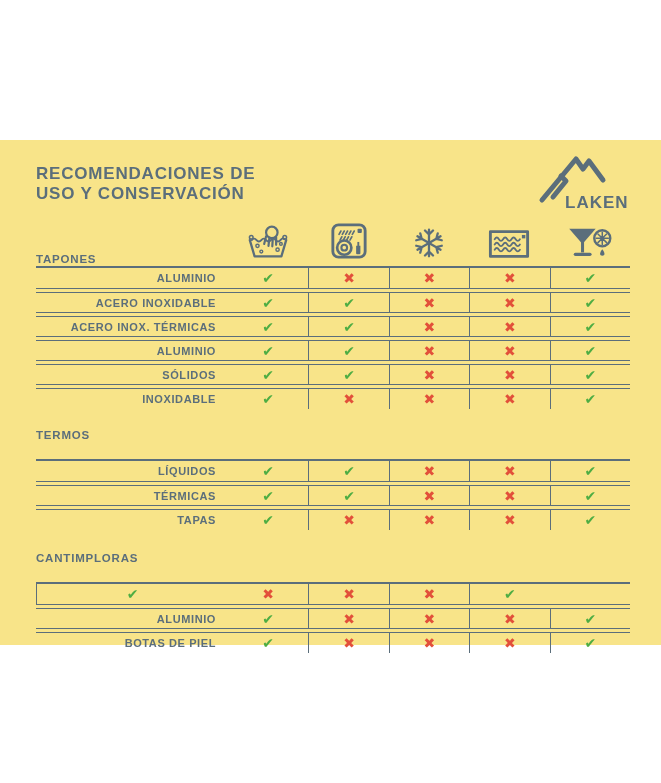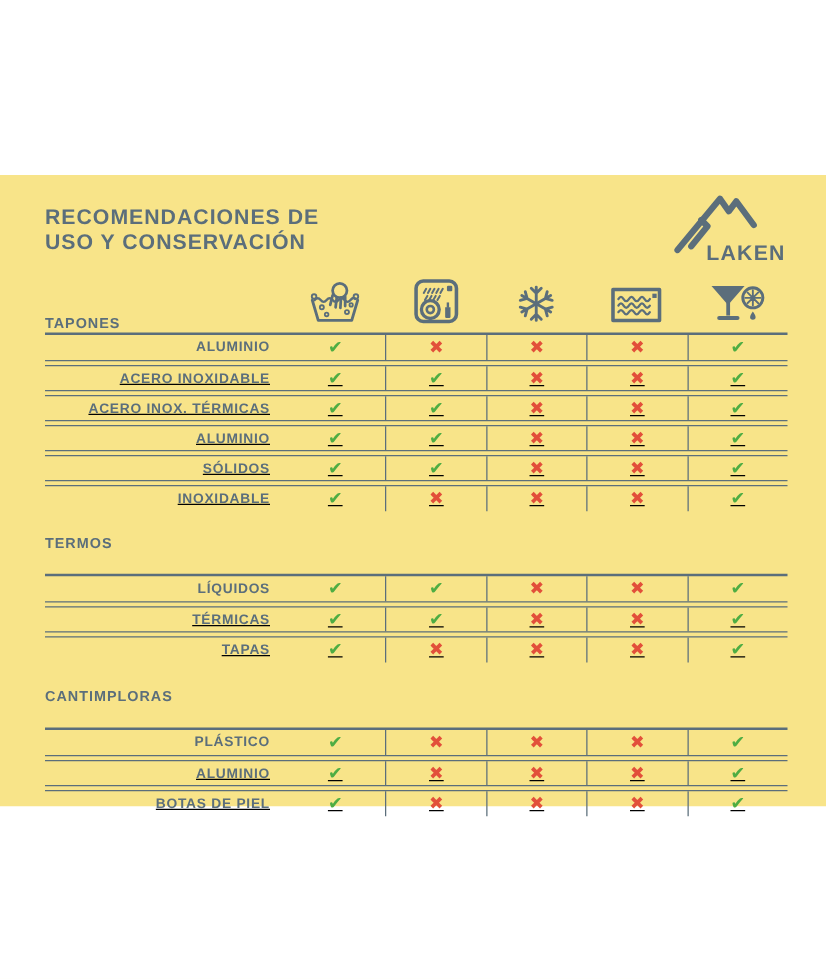--- a/index.html
+++ b/index.html
@@ -29,21 +29,21 @@
   .section-title{font-size:11.5px;font-weight:bold;color:var(--slate);letter-spacing:.8px;padding-bottom:4px;text-align:left;}
 
   
   .sec-hdr{border-bottom:2px solid var(--slate);width:594px;padding-bottom:16px;}
   .sec-hdr.termos{margin-top:16px;}
   .sec-hdr.cantimploras{margin-top:18px;}
 
   
   .rows{width:594px;}
   .row{height:21px;align-items:center;border-top:1.5px solid var(--slate);border-bottom:1.5px solid var(--slate);}
-  .row + .row{margin-top:3px;text-decoration:underline;}
+  .row + .row{margin-top:3px;}
   .rows .row:first-child{border-top:none;}
   .rows .row:last-child{border-bottom:none;}
   .cell.label{font-size:11px;font-weight:bold;color:var(--slate);letter-spacing:.6px;text-align:right;padding-right:12px;white-space:nowrap;}
   .cell.mark{height:100%;display:flex;align-items:center;justify-content:center;border-left:1.5px solid var(--slate);}
   .row .cell.mark:nth-child(2){border-left:none;}
   .check,.cross{font-family:"DejaVu Sans",sans-serif;font-size:14px;font-weight:bold;line-height:1;}
   .check{color:var(--green);}
   .cross{color:var(--red);}
 
   svg .st{stroke:var(--slate);fill:none;stroke-linecap:round;stroke-linejoin:round;}
@@ -310,21 +310,20 @@
             <span class="check">✔</span>
           </div>
   </div>
 </div>
 
     <div class="sec-hdr cantimploras">
       <span class="section-title">CANTIMPLORAS</span>
     </div>
     <div class="rows">
   <div class="grid row">
-    <div class="cell label">PLÁSTICO</div>
     <div class="cell mark">
             <span class="check">✔</span>
           </div>
     <div class="cell mark">
             <span class="cross">✖</span>
           </div>
     <div class="cell mark">
             <span class="cross">✖</span>
           </div>
     <div class="cell mark">

